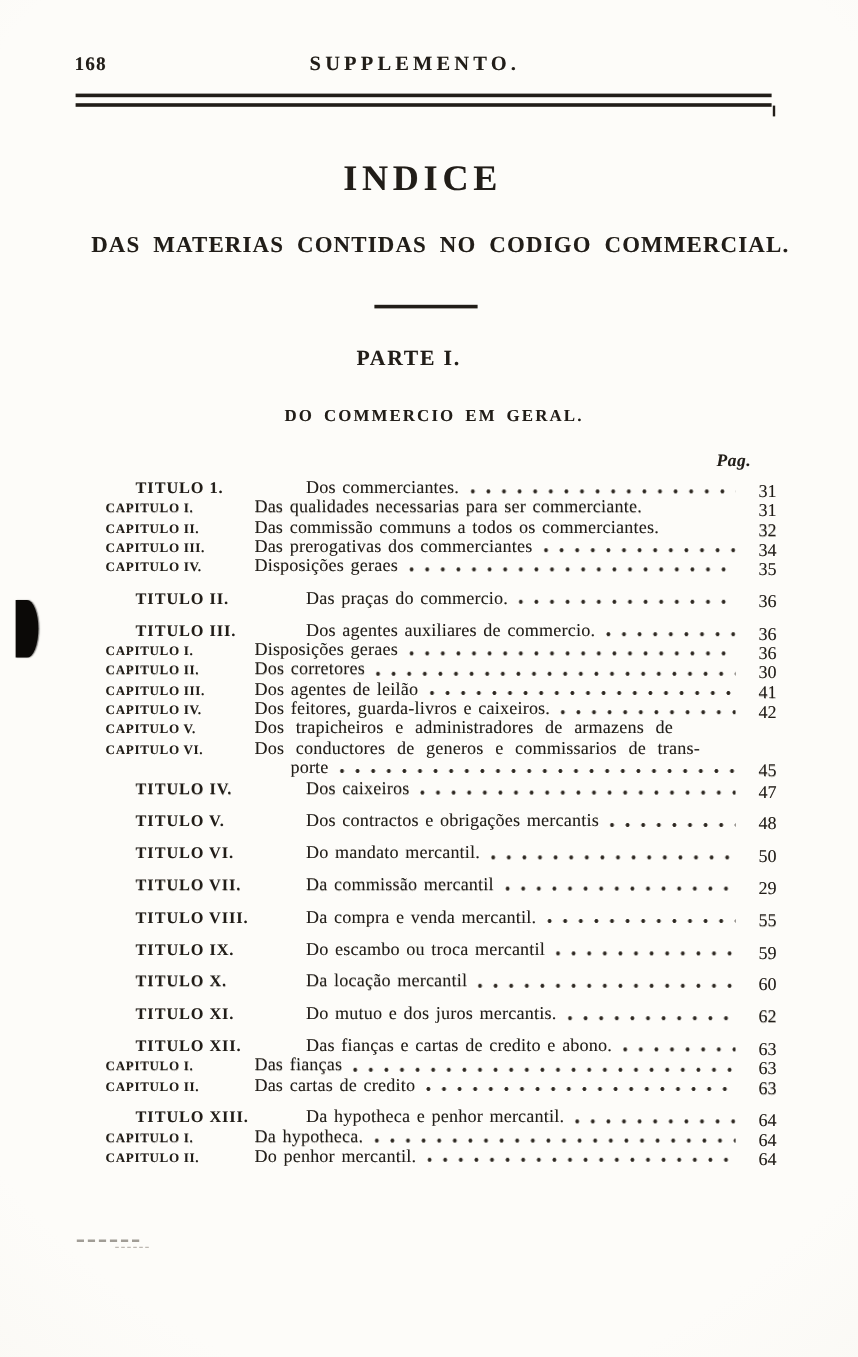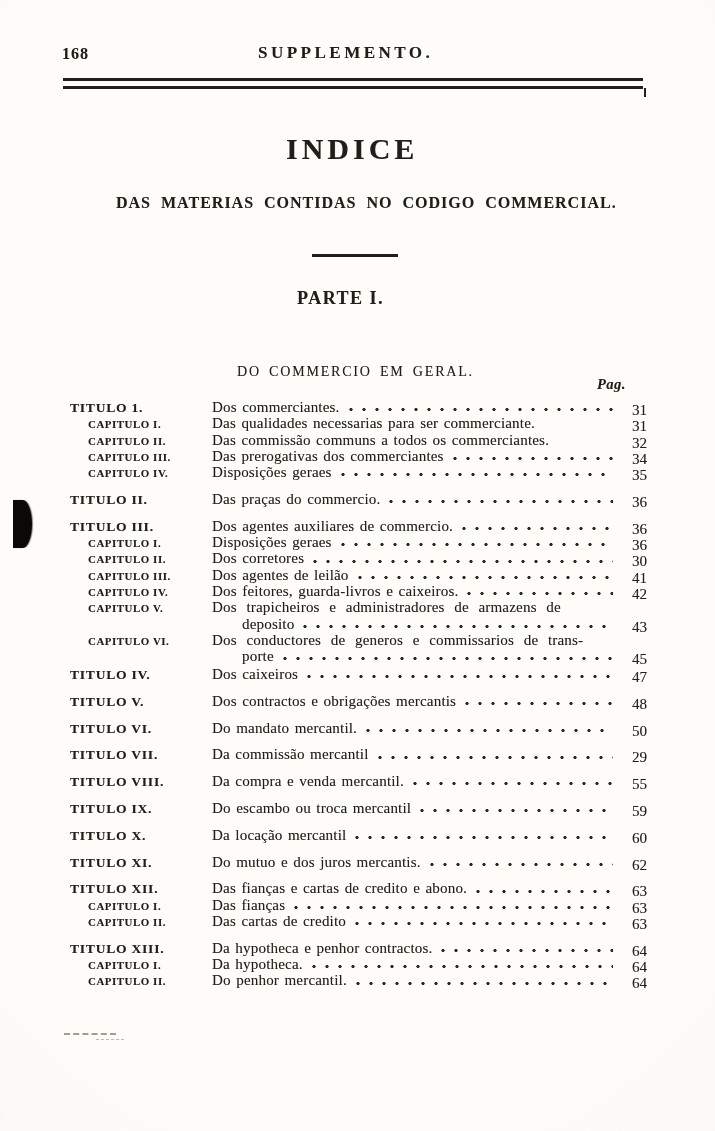--- a/index.html
+++ b/index.html
@@ -19,28 +19,28 @@
   .running-title { position:absolute; left:258px; top:43px; font-size:17px; font-weight:bold; letter-spacing:3.5px; }
   .double-rule {
     position:absolute; left:63px; top:78px; width:580px; height:11px;
     border-top:3px solid var(--ink); border-bottom:3px solid var(--ink);
   }
   .double-rule::after {
     content:""; position:absolute; right:-3px; top:7px; width:2px; height:9px; background:var(--ink);
   }
   
   .main-title { position:absolute; left:286px; top:132px; font-size:30px; font-weight:bold; letter-spacing:4px; }
-  .sub-title  { position:absolute; left:76px;  top:194px; font-size:16px; font-weight:bold; letter-spacing:1px; word-spacing:5px; white-space:nowrap;margin-left:40px; }
+  .sub-title  { position:absolute; left:76px;  top:194px; font-size:19px; font-weight:bold; letter-spacing:1px; word-spacing:5px; white-space:nowrap; }
   .short-rule { position:absolute; left:312px; top:254px; width:86px; height:3px; background:var(--ink); }
   .part-heading { position:absolute; left:297px; top:288px; font-size:18px; font-weight:bold; letter-spacing:1.5px; }
-  .section-heading { position:absolute; left:237px; top:340px; font-size:14px; font-weight:normal; letter-spacing:1.8px; word-spacing:3px;margin-top:24px; }
+  .section-heading { position:absolute; left:237px; top:340px; font-size:14px; font-weight:bold; letter-spacing:1.8px; word-spacing:3px; }
   .pag-label { position:absolute; left:597px; top:376px; font-size:14.5px; font-weight:bold; font-style:italic; letter-spacing:0.5px; }
   
   .toc { position:absolute; left:70px; top:397px; width:577px; }
-  .row.titulo { margin-top:10.5px; }
+  .row.titulo { margin-top:10.5px;margin-left:43px; }
   .row.titulo.tight { margin-top:1.5px; }
   .toc > .row:first-child { margin-top:2px; }
   .line { display:flex; align-items:baseline; height:16.3px; line-height:16.3px; }
   .label { flex:0 0 142px; font-weight:bold; white-space:nowrap; }
   .titulo  .label { font-size:13.5px; letter-spacing:0.8px; }
   .capitulo .label { font-size:10.8px; letter-spacing:0.6px; padding-left:18px; }
   .entry-text { font-size:15px; white-space:nowrap; letter-spacing:0.2px; word-spacing:1.5px; }
   .entry-text.justify { word-spacing:0.38em; }
   .cont .entry-text { padding-left:30px; }
   .leader {
@@ -162,26 +162,20 @@
           <span class="entry-text">Dos feitores, guarda-livros e caixeiros.</span>
           <span class="leader"></span>
           <span class="pagenum">42</span>
         </div>
       </div>
       <div class="row capitulo">
         <div class="line">
           <span class="label">CAPITULO V.</span>
           <span class="entry-text justify">Dos trapicheiros e administradores de armazens de</span>
         </div>
-        <div class="line cont">
-          <span class="label"></span>
-          <span class="entry-text">deposito</span>
-          <span class="leader"></span>
-          <span class="pagenum">43</span>
-        </div>
       </div>
       <div class="row capitulo">
         <div class="line">
           <span class="label">CAPITULO VI.</span>
           <span class="entry-text justify">Dos conductores de generos e commissarios de trans-</span>
         </div>
         <div class="line cont">
           <span class="label"></span>
           <span class="entry-text">porte</span>
           <span class="leader"></span>
@@ -272,21 +266,21 @@
         <div class="line">
           <span class="label">CAPITULO II.</span>
           <span class="entry-text">Das cartas de credito</span>
           <span class="leader"></span>
           <span class="pagenum">63</span>
         </div>
       </div>
       <div class="row titulo">
         <div class="line">
           <span class="label">TITULO XIII.</span>
-          <span class="entry-text">Da hypotheca e penhor contractos.</span>
+          <span class="entry-text">Da hypotheca e penhor mercantil.</span>
           <span class="leader"></span>
           <span class="pagenum">64</span>
         </div>
       </div>
       <div class="row capitulo">
         <div class="line">
           <span class="label">CAPITULO I.</span>
           <span class="entry-text">Da hypotheca.</span>
           <span class="leader"></span>
           <span class="pagenum">64</span>

